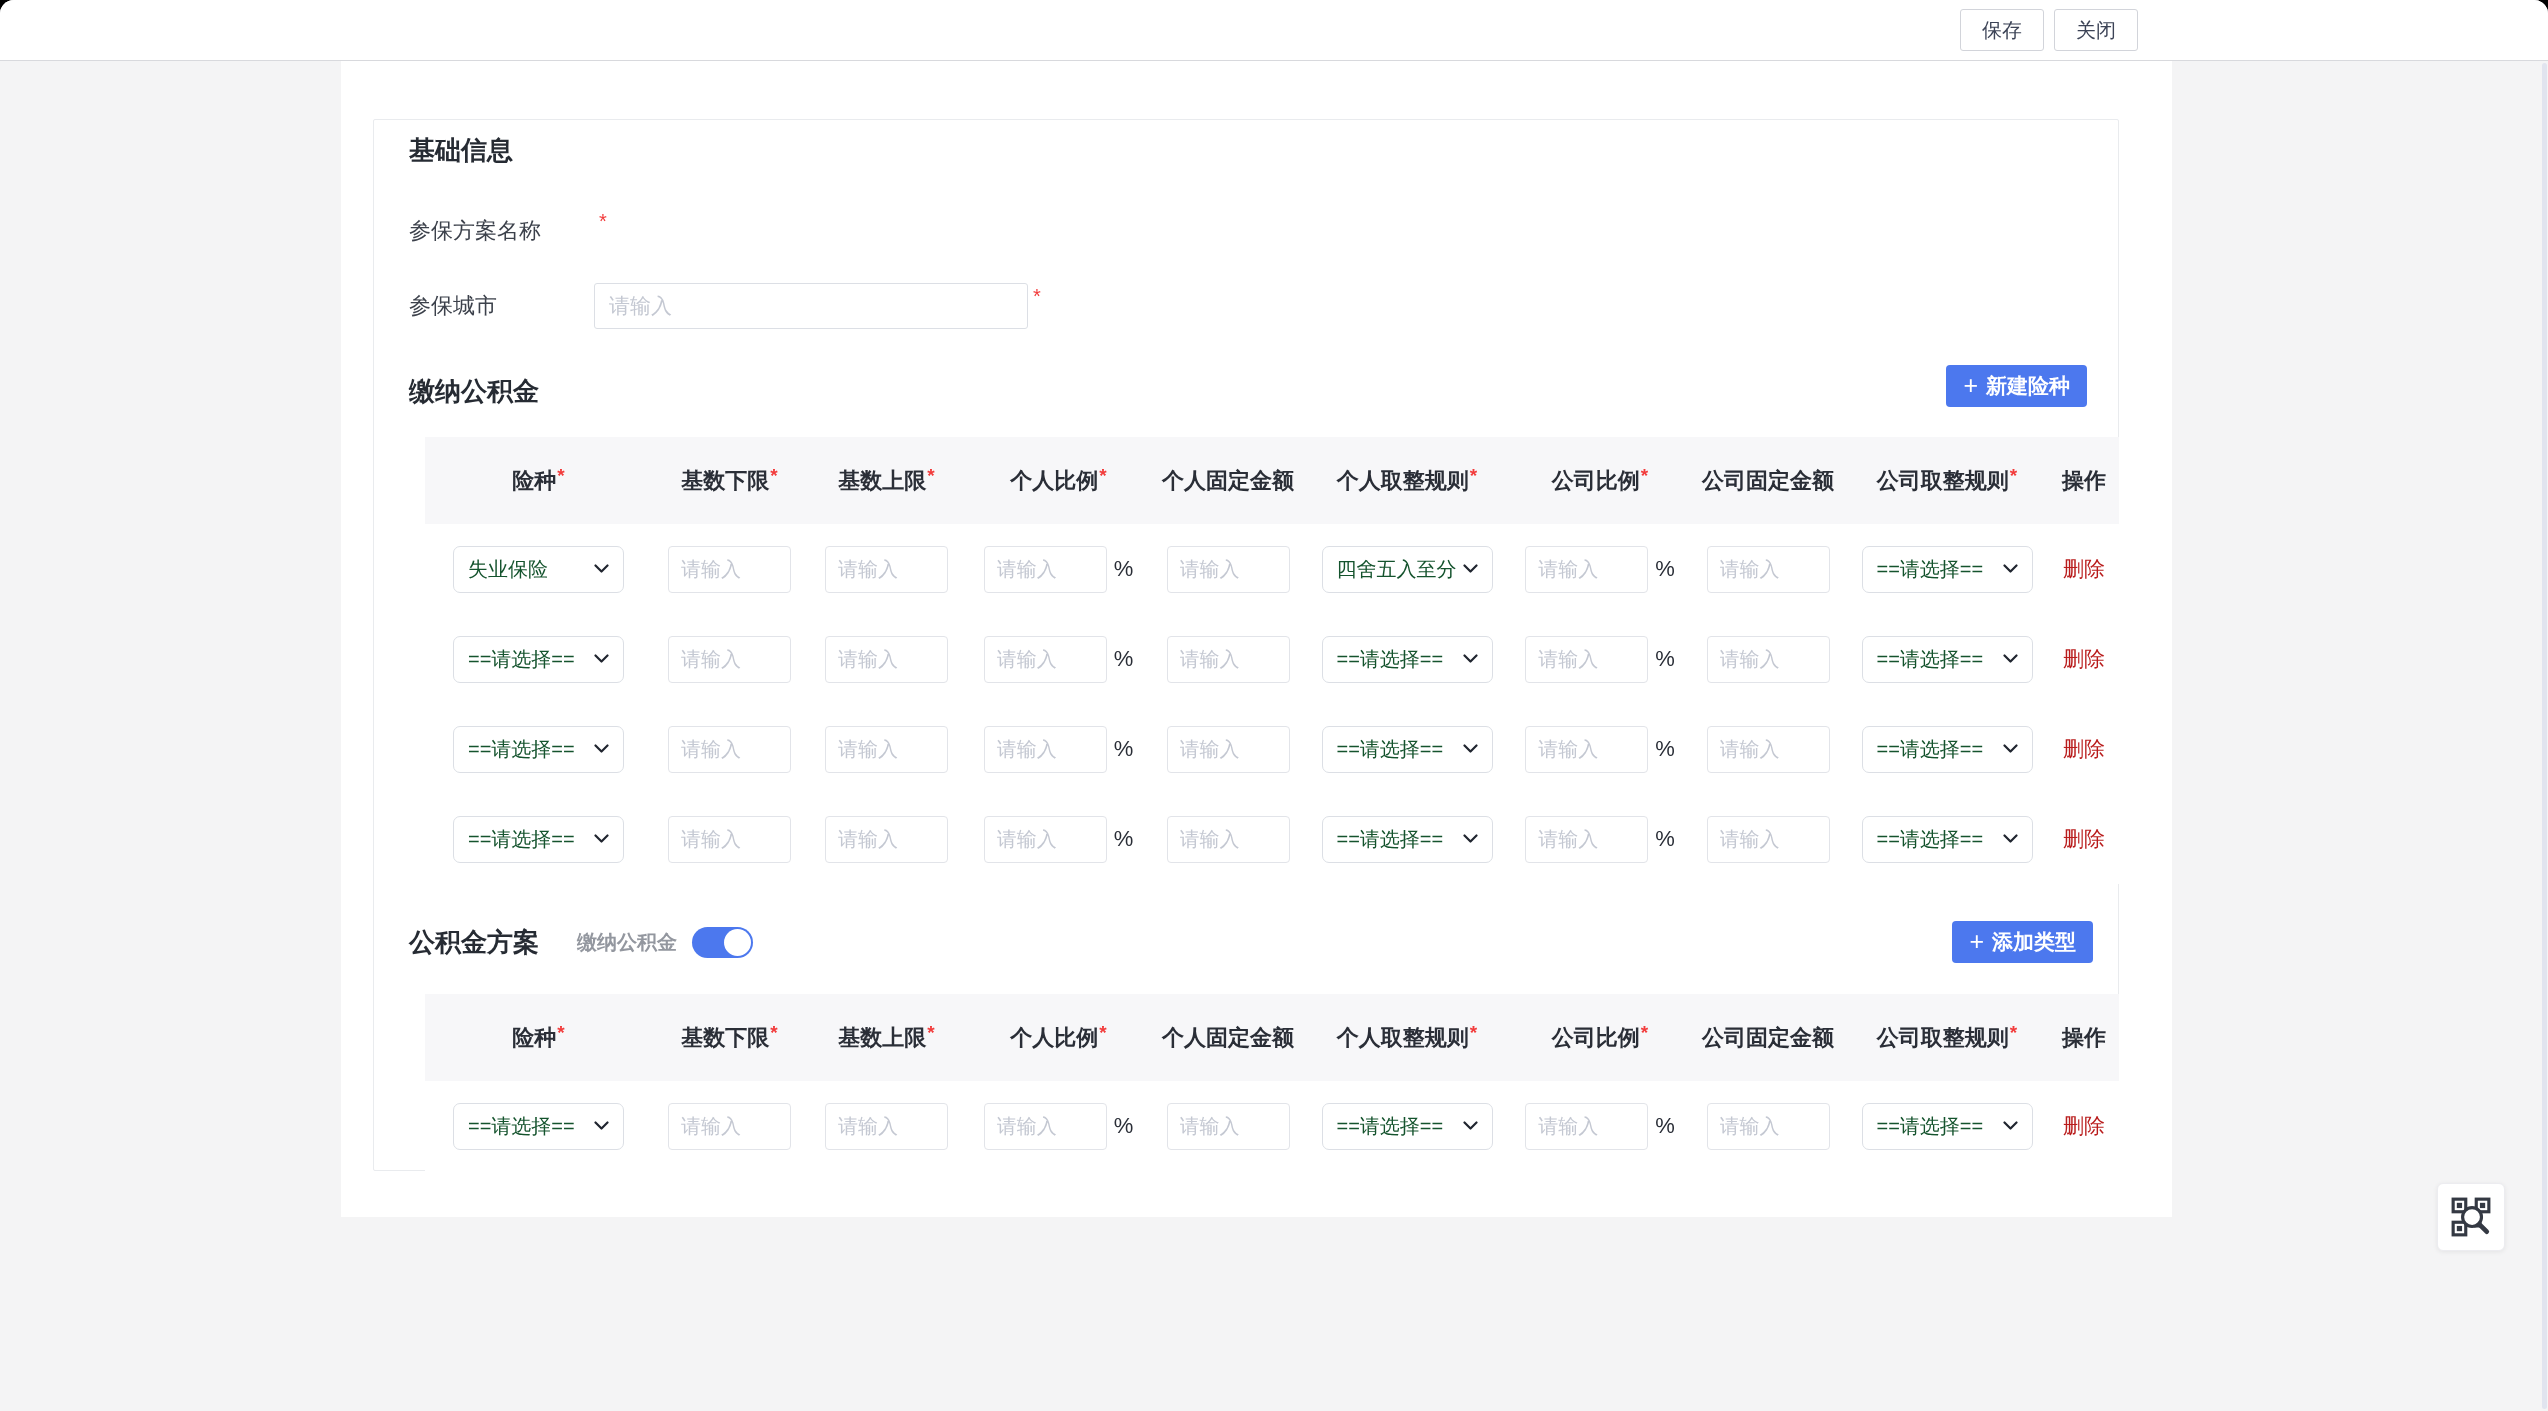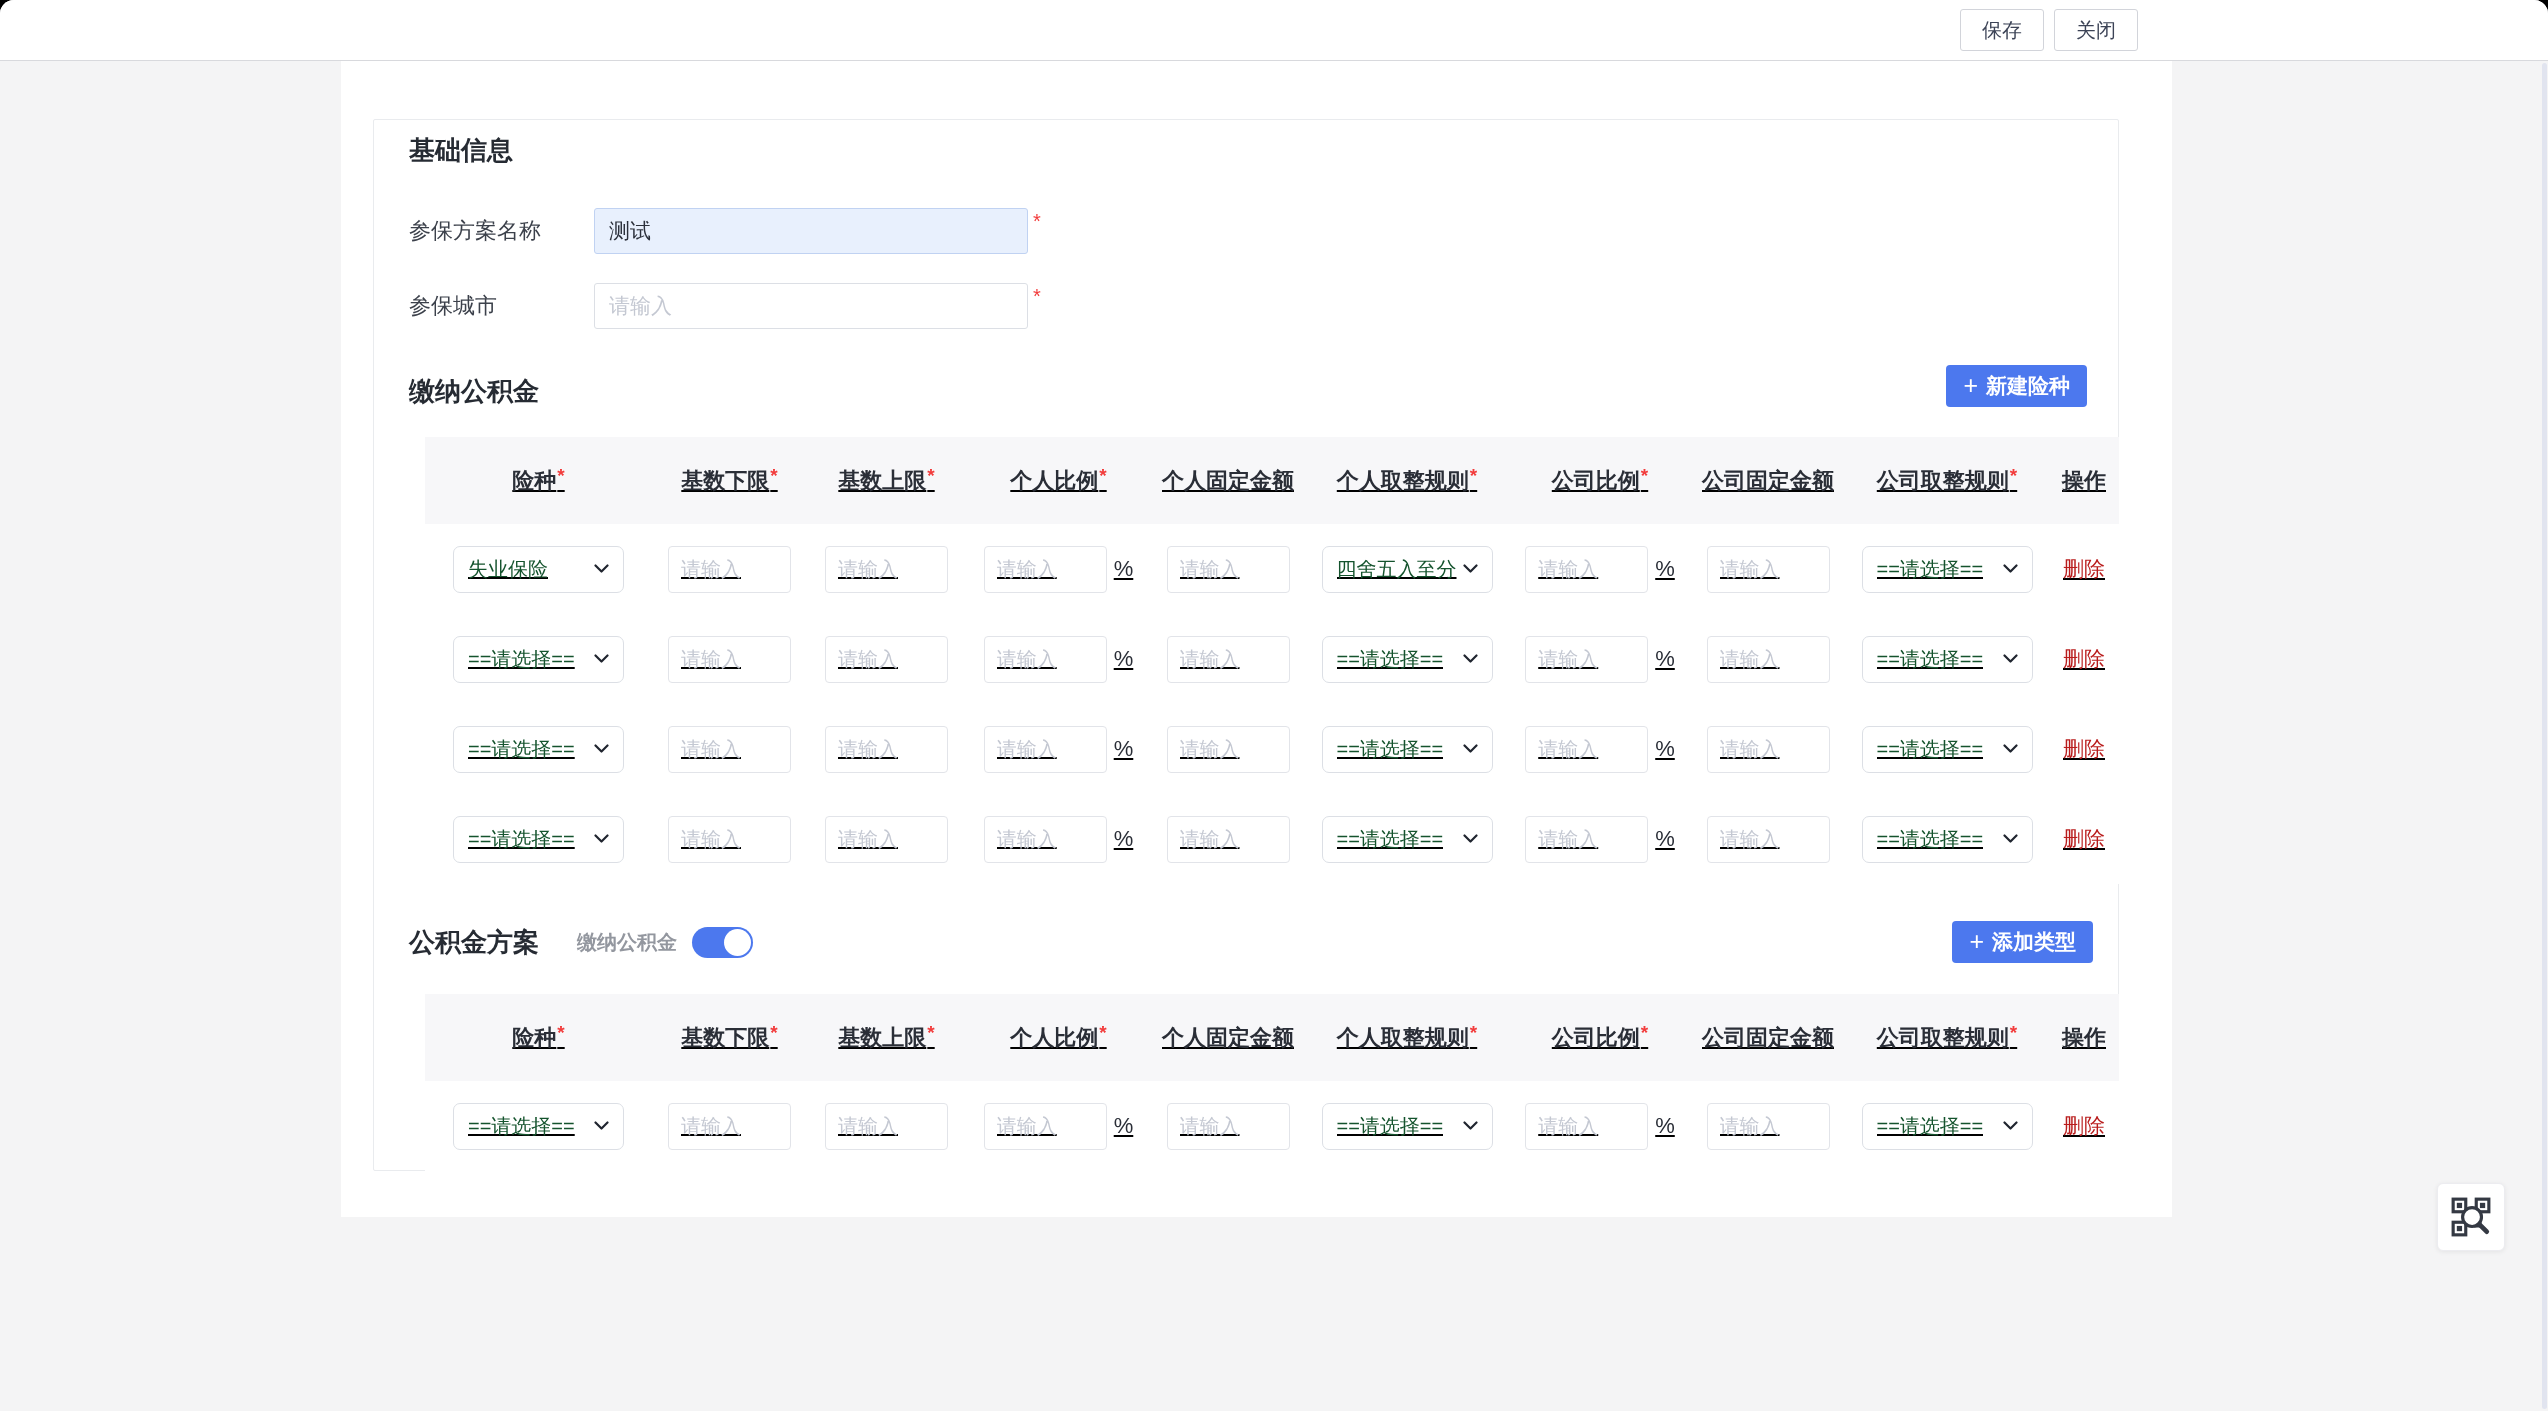--- a/index.html
+++ b/index.html
@@ -66,21 +66,20 @@
   .add-btn .plus { font-size: 25px; font-weight: normal; line-height: 1; margin-top: -2px; }
   .b-social { position: absolute; right: 31px; top: 245px; }
   
   .ins-table { position: absolute; left: 51px; width: 1694px; }
   .tbl-social { top: 317px; }
   .tbl-fund   { top: 874px; }
   .thead, .trow {
     display: grid;
     grid-template-columns: 227px 155px 159px 185px 154px 204px 182px 154px 204px 70px;
     align-items: center;
-    text-decoration: underline;
   }
   .thead { height: 87px; background: #f7f7f9; }
   .trow  { height: 90px; background: #fff; }
   .th { text-align: center; font-size: 22px; font-weight: bold; color: #2a2e37; }
   .th .hstar { margin-left: 1px; vertical-align: 6px; font-size: 19px; align-self: auto; }
   .cell { display: flex; align-items: center; justify-content: center; gap: 7px; }
   .t-input {
     width: 123px; height: 47px; border: 1px solid #e2e4e9; border-radius: 4px;
     padding: 0 12px; font-size: 20px; color: #2b303b; font-family: inherit;
     background: #fff; outline: none;
@@ -134,21 +133,20 @@
     <button class="tb-btn">关闭</button>
   </header>
 
   <div class="panel">
     <div class="card">
 
       <h2 class="section-title t-basic">基础信息</h2>
 
       <div class="form-row fr-1">
         <label class="f-label">参保方案名称</label>
-        <input class="f-input filled" value="测试" style="">
         <span class="star">*</span>
       </div>
 
       <div class="form-row fr-2">
         <label class="f-label">参保城市</label>
         <input class="f-input" placeholder="请输入" style="">
         <span class="star">*</span>
       </div>
 
       <h2 class="section-title t-social">缴纳公积金</h2>

